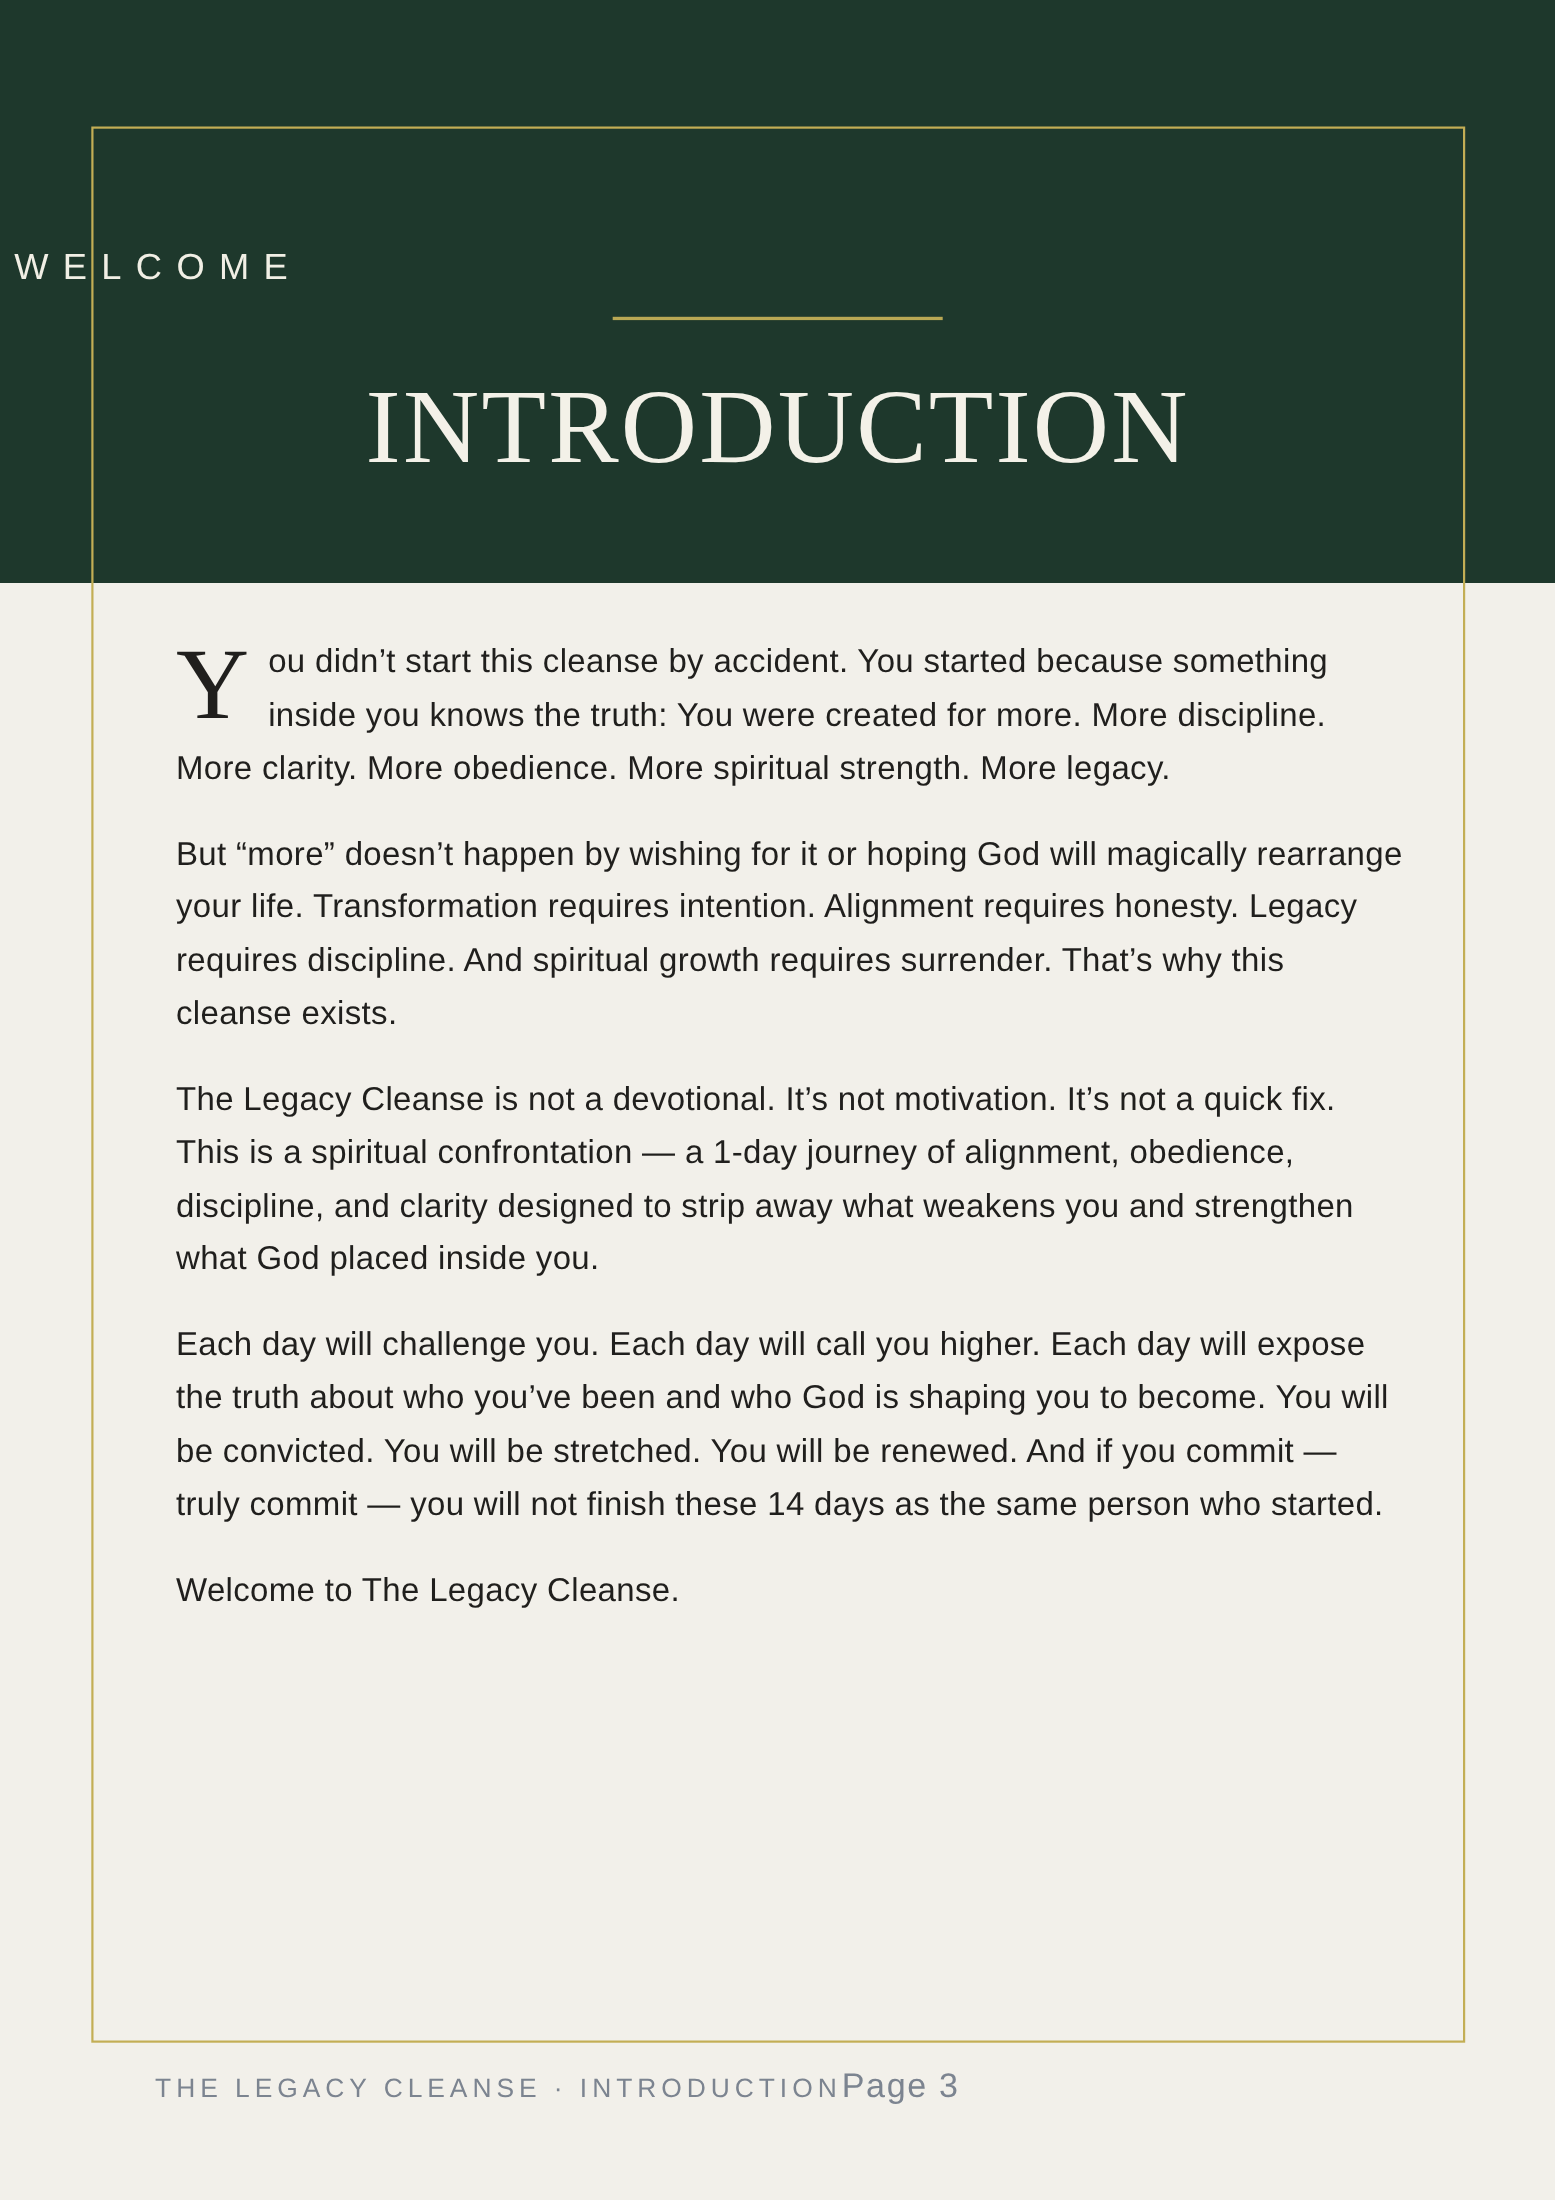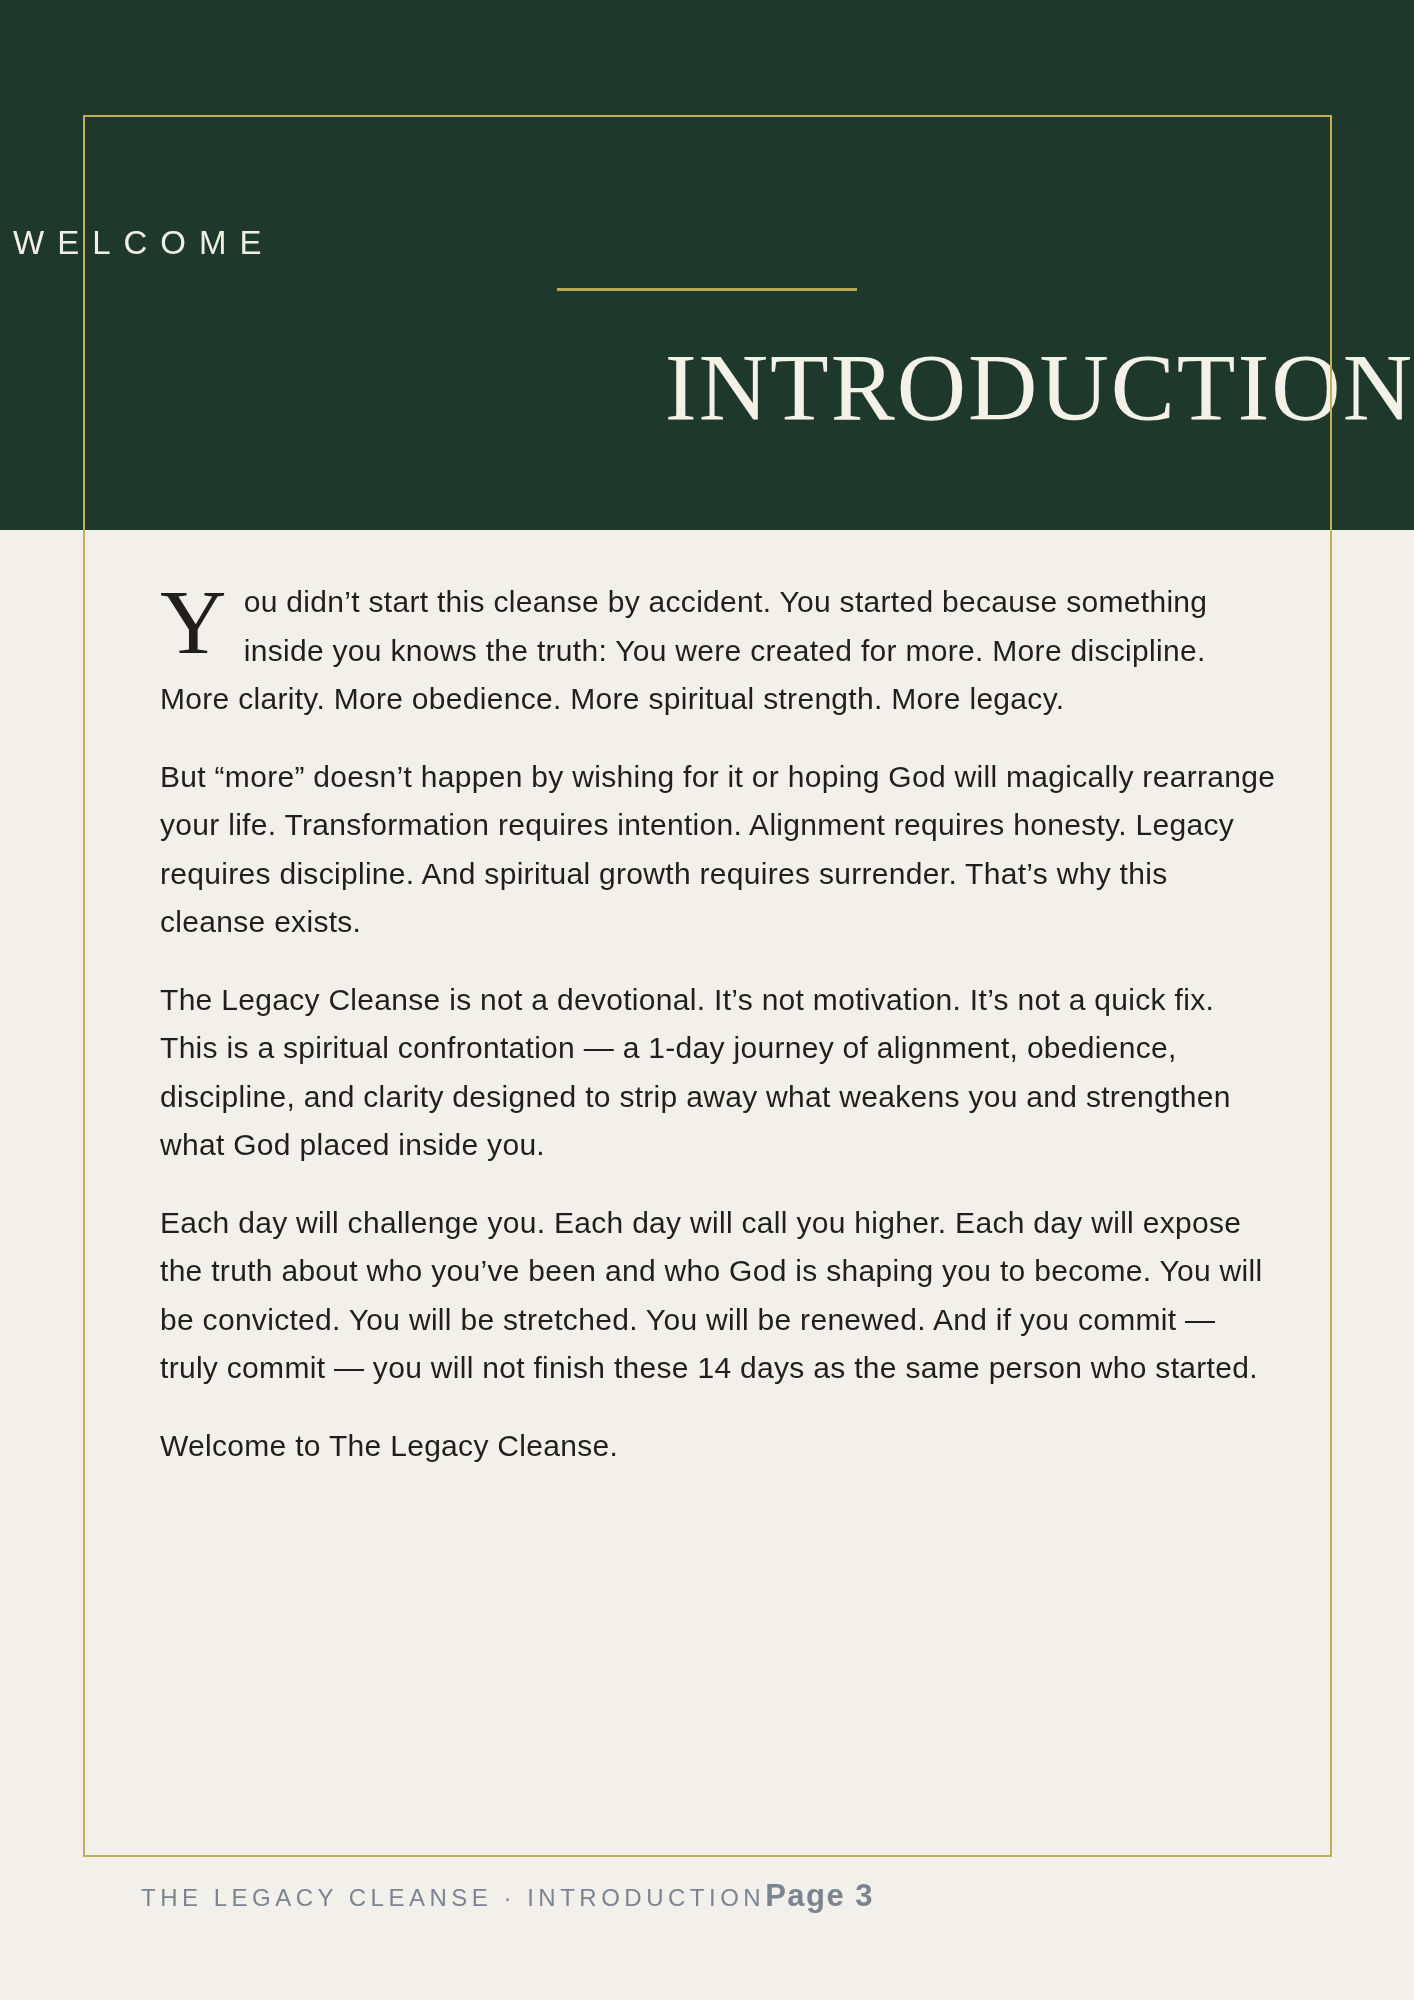--- a/index.html
+++ b/index.html
@@ -39,21 +39,21 @@
     width: 300px;
     margin-left: -150px;
     height: 3px;
     background: #b9a854;
   }
   .page-title {
     position: absolute;
     top: 332px;
     left: 0;
     width: 100%;
-    text-align: right;
+    text-align: center;
     font-family: "Liberation Serif", serif;
     font-weight: 400;
     font-size: 96px;
     letter-spacing: 2px;
     color: #f3f1e8;
   }
   
   .page-frame {
     position: absolute;
     left: 83px;
@@ -98,21 +98,21 @@
     color: #7c8490;
   }
   .footer-left {
     font-size: 24px;
     letter-spacing: 4.5px;
     font-weight: 400;
   }
   .footer-right {
     font-size: 31px;
     letter-spacing: 1.5px;
-    font-weight: 700;
+    font-weight: 400;
   }
 </style>
 </head>
 <body>
 
 <div class="page">
 
   <div class="header-band">
     <div class="eyebrow">WELCOME</div>
     <div class="gold-divider"></div>

